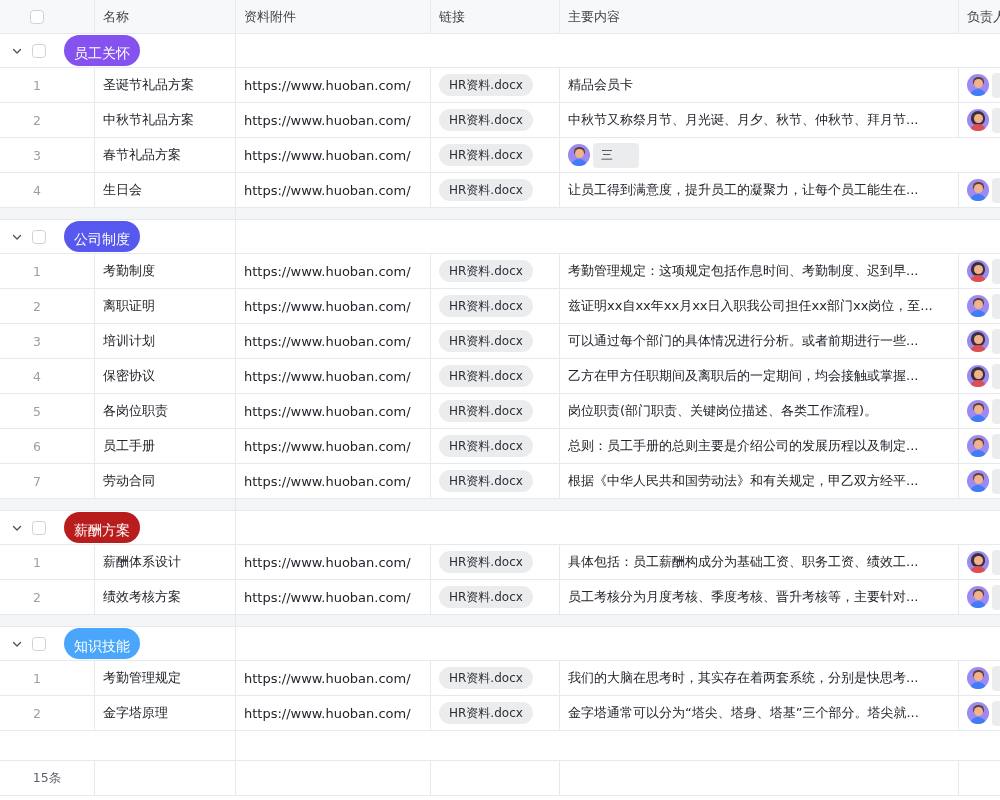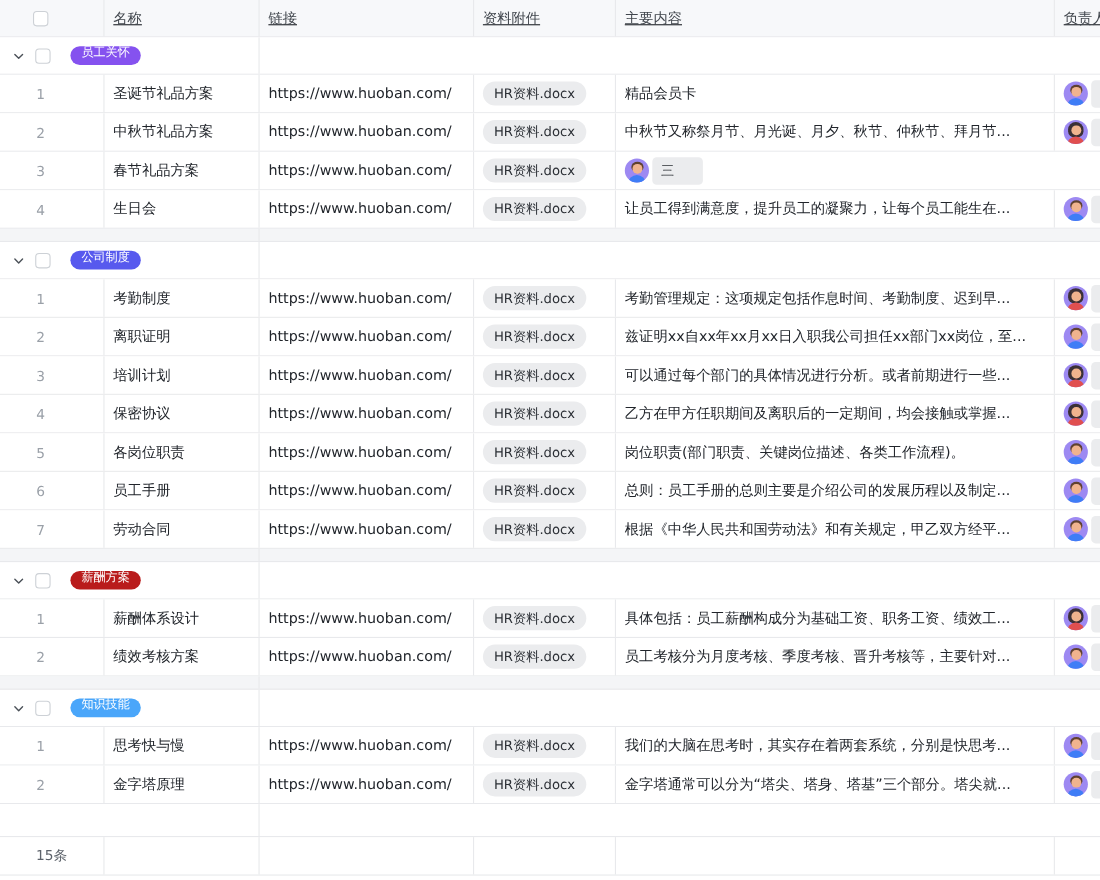--- a/index.html
+++ b/index.html
@@ -10,31 +10,31 @@
     --muted:#9aa0a8;
     --pill-bg:#ebecee;
   }
   *{box-sizing:border-box;margin:0;padding:0;}
   body{background:#fff;font-family:"DejaVu Sans","Liberation Sans",sans-serif;}
   .grid-app{width:1000px;height:800px;background:#fff;overflow:hidden;position:relative;font-size:13px;color:var(--text);}
   .row{display:grid;grid-template-columns:95px 141px 195px 129px 399px minmax(0,1fr);}
   .cell{border-right:1px solid var(--line);display:flex;align-items:center;min-width:0;overflow:hidden;}
   .cell.no-r{border-right:none;}
   
-  .header-row{height:34px;background:var(--header-bg);border-bottom:1px solid var(--line);text-decoration:underline;}
+  .header-row{height:34px;background:var(--header-bg);border-bottom:1px solid var(--line);}
   .header-row .cell{color:#41464d;}
   .hpad{padding-left:8px;white-space:nowrap;}
   .checkbox{width:14px;height:14px;border:1px solid #cdd1d6;border-radius:3.5px;background:#fff;display:inline-block;flex:none;}
   .header-row .checkbox{margin-left:30px;}
   
   .group-row{height:34px;background:#fff;border-bottom:1px solid var(--line);grid-template-columns:236px minmax(0,1fr);}
   .gcell1{border-right:1px solid var(--line);display:flex;align-items:center;overflow:visible;}
   .chev{width:16px;height:16px;margin-left:9px;display:inline-flex;align-items:center;justify-content:center;flex:none;cursor:pointer;}
   .group-row .checkbox{margin-left:7px;}
-  .badge{margin-left:18px;color:#fff;font-size:11px;line-height:1;padding:0 10px 6px;border-radius:999px;white-space:nowrap;}
+  .badge{margin-left:18px;color:#fff;font-size:14px;line-height:1;padding:11px 10px 6px;border-radius:999px;white-space:nowrap;}
   
   .data-row{height:35px;background:#fff;border-bottom:1px solid var(--line);}
   .rownum{display:inline-block;margin-left:29px;width:16px;text-align:center;font-size:12.5px;color:var(--muted);}
   .txt{padding-left:8px;white-space:nowrap;overflow:hidden;}
   .att-pill{margin-left:8px;background:var(--pill-bg);border-radius:11px;padding:4px 10px;font-size:12px;color:#2b2f35;white-space:nowrap;line-height:1.2;}
   .c-owner{padding-left:8px;gap:3px;}
   .owner-tag{background:var(--pill-bg);border-radius:4px;padding:4px 8px;font-size:12px;color:#2b2f35;white-space:nowrap;flex:none;min-width:46px;}
   
   .avatar{width:22px;height:22px;border-radius:50%;background:#9d89f2;position:relative;overflow:hidden;flex:none;}
   .avatar .hair{position:absolute;left:5.5px;top:2.5px;width:11px;height:9px;border-radius:50% 50% 42% 42%;background:#5f4130;}
@@ -58,24 +58,24 @@
 <div class="grid-app">
 
   <div class="row header-row">
     <div class="cell">
       <span class="checkbox"></span>
     </div>
     <div class="cell">
         <span class="hpad">名称</span>
       </div>
     <div class="cell">
+        <span class="hpad">资料附件</span>
+      </div>
+    <div class="cell">
         <span class="hpad">链接</span>
-      </div>
-    <div class="cell">
-        <span class="hpad">资料附件</span>
       </div>
     <div class="cell">
         <span class="hpad">主要内容</span>
       </div>
     <div class="cell no-r">
         <span class="hpad">负责人</span>
       </div>
   </div>
 
   <div id="tbody">
@@ -456,21 +456,21 @@
           <span class="checkbox"></span>
           <span class="badge" style="background: rgb(74, 166, 250);">知识技能</span>
         </div>
         <div class="cell no-r"></div>
       </div>
       <div class="row data-row">
         <div class="cell">
           <span class="rownum">1</span>
         </div>
         <div class="cell">
-          <span class="txt">思考快与慢</span>
+          <span class="txt">考勤管理规定</span>
         </div>
         <div class="cell">
           <span class="txt">https://www.huoban.com/</span>
         </div>
         <div class="cell">
           <span class="att-pill">HR资料.docx</span>
         </div>
         <div class="cell">
           <span class="txt">我们的大脑在思考时，其实存在着两套系统，分别是快思考...</span>
         </div>

